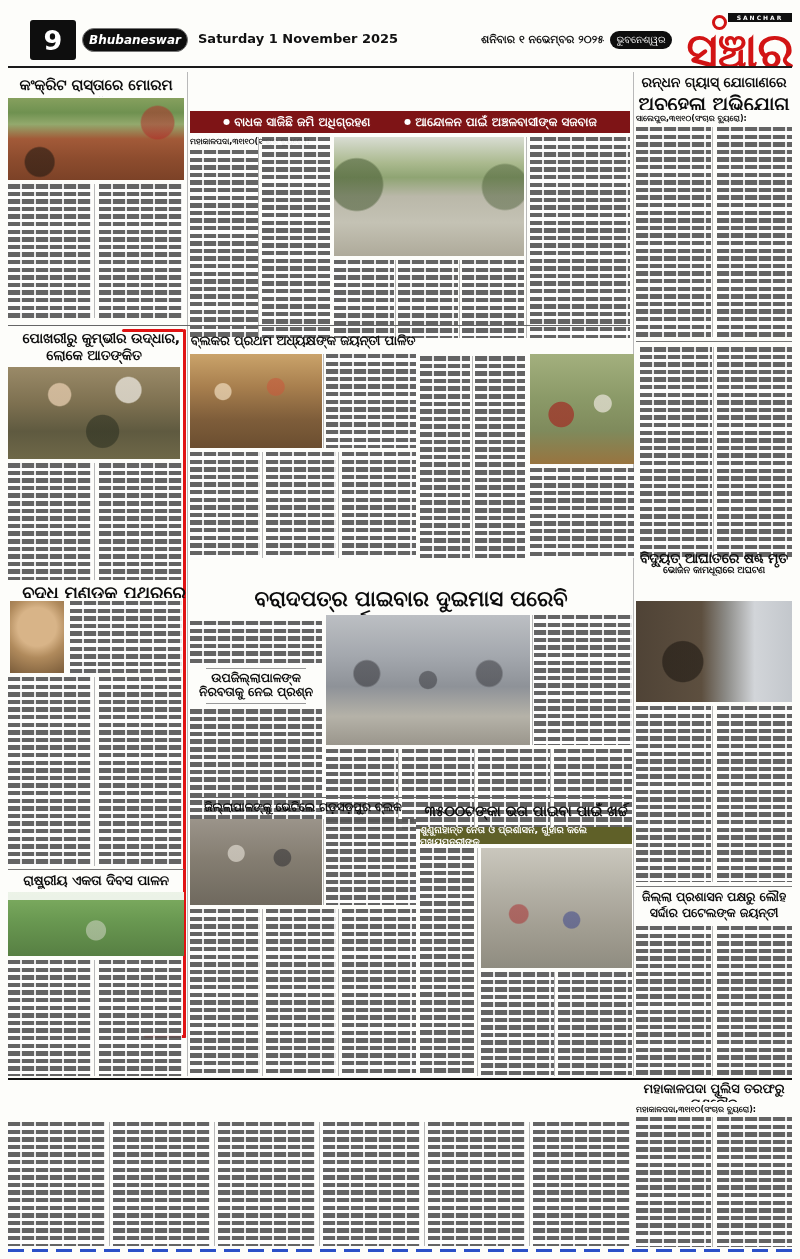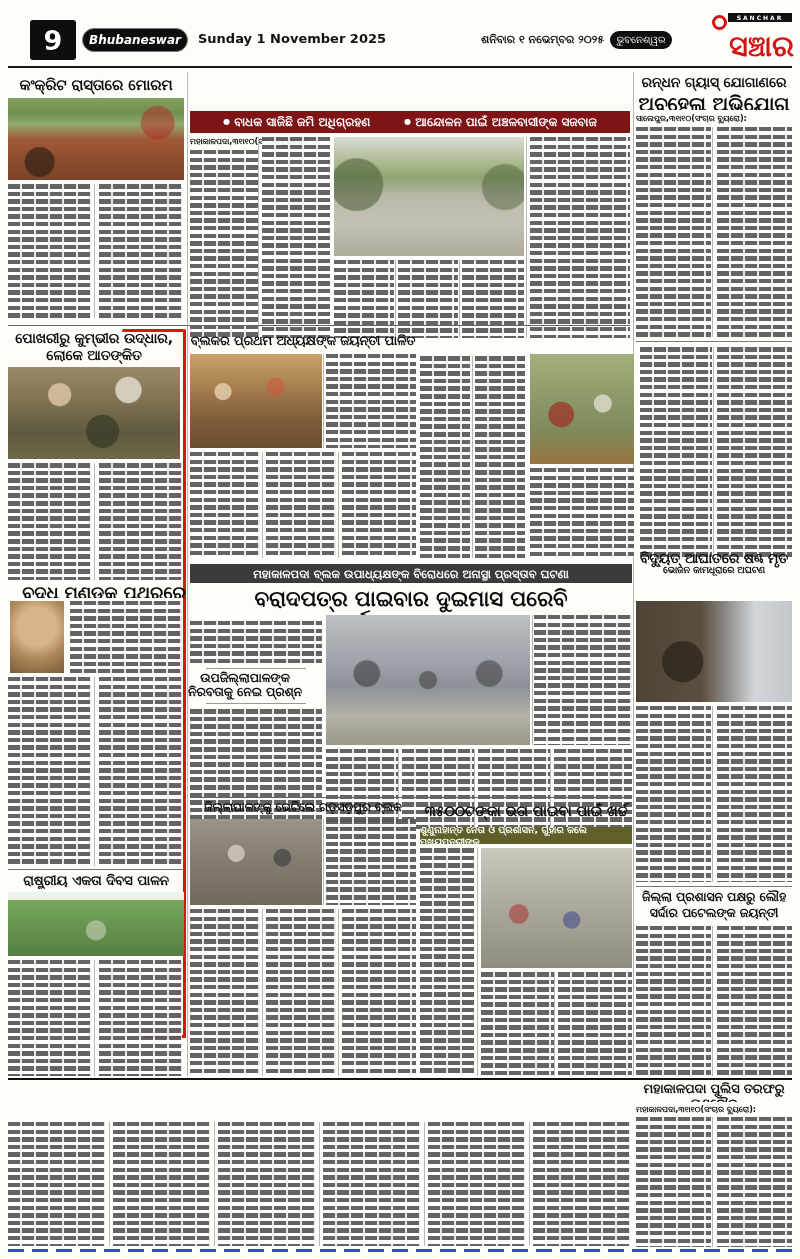--- a/index.html
+++ b/index.html
@@ -68,26 +68,26 @@
   .dash{position:absolute;background:repeating-linear-gradient(to right,#2b50c8 0 16px, transparent 16px 24px);}
 </style>
 </head>
 <body>
 
 <div id="page">
 
   <div class="abs" style="left:30px;top:20px;width:46px;height:40px;background:#0e0e0e;border-radius:3px;
               color:#fff;font-weight:bold;font-size:27px;display:flex;align-items:center;justify-content:center;">9</div>
   <div class="pill" style="left:82px;top:28px;width:104px;height:22px;border:1px solid #777;font-size:12px;font-style:italic;font-weight:bold;">Bhubaneswar</div>
-  <div class="abs" style="left:198px;top:31px;width:230px;height:16px;font-weight:bold;font-size:13px;">Sunday 1 November 2025</div>
+  <div class="abs" style="left:198px;top:31px;width:230px;height:16px;font-weight:bold;font-size:13px;">Saturday 1 November 2025</div>
   <div class="abs" style="left:478px;top:33px;width:126px;height:14px;font-weight:bold;font-size:11px;text-align:right;">ଶନିବାର ୧ ନଭେମ୍ବର ୨୦୨୫</div>
   <div class="pill" style="left:610px;top:31px;width:62px;height:18px;font-size:10px;">ଭୁବନେଶ୍ୱର</div>
   <div class="bar" style="left:728px;top:13px;width:64px;height:9px;background:#101010;font-size:6px;letter-spacing:2px;">SANCHAR</div>
   <div class="abs" style="left:712px;top:15px;width:9px;height:9px;border:3px solid #d21414;border-radius:50%;"></div>
-  <div class="mast" style="left:666px;top:32px;width:128px;height:44px;font-size:29px;">ସଞ୍ଚାର</div>
+  <div class="mast" style="left:666px;top:26px;width:128px;height:44px;font-size:48px;">ସଞ୍ଚାର</div>
   <div class="hrule" style="left:8px;top:66px;width:784px;height:2px;background:#1a1a1a;"></div>
 
   <div class="vr" style="left:187px;top:72px;height:1004px;"></div>
   <div class="vr" style="left:633px;top:72px;height:1004px;"></div>
 
   <div class="hl" style="left:8px;top:77px;width:176px;height:20px;font-size:15px;">କଂକ୍ରିଟ ରାସ୍ତାରେ ମୋରମ ପ୍ୟାଚ</div>
   <div class="photo p-road1" style="left:8px;top:98px;width:176px;height:82px;"></div>
   <div class="txt" style="left:8px;top:184px;width:83px;height:134px;"></div>
   <div class="txt" style="left:99px;top:184px;width:83px;height:134px;"></div>
   <div class="vr" style="left:94px;top:184px;height:134px;"></div>
@@ -121,21 +121,21 @@
   <div class="txt" style="left:636px;top:127px;width:75px;height:210px;"></div>
   <div class="txt" style="left:717px;top:127px;width:75px;height:210px;"></div>
   <div class="vr" style="left:712px;top:127px;height:210px;"></div>
   <div class="hrule" style="left:636px;top:341px;width:156px;height:1px;background:#777;"></div>
   <div class="hrule" style="left:8px;top:325px;width:622px;height:1px;background:#666;"></div>
 
   <div class="redmark" style="left:122px;top:329px;width:62px;height:3px;"></div>
   <div class="redmark" style="left:183px;top:329px;width:3px;height:709px;"></div>
   <div class="redmark" style="left:144px;top:1035px;width:42px;height:3px;"></div>
 
-  <div class="hl" style="left:8px;top:331px;width:172px;height:16px;font-size:14px;">ପୋଖରୀରୁ କୁମ୍ଭୀର ଉଦ୍ଧାର,</div>
+  <div class="hl" style="left:8px;top:331px;width:172px;height:16px;font-size:14px;text-align:right;">ପୋଖରୀରୁ କୁମ୍ଭୀର ଉଦ୍ଧାର,</div>
   <div class="hl" style="left:8px;top:348px;width:172px;height:16px;font-size:14px;">ଲୋକେ ଆତଙ୍କିତ</div>
   <div class="photo p-croc" style="left:8px;top:367px;width:172px;height:92px;"></div>
   <div class="txt" style="left:8px;top:463px;width:83px;height:117px;"></div>
   <div class="txt" style="left:99px;top:463px;width:83px;height:117px;"></div>
   <div class="vr" style="left:94px;top:463px;height:117px;"></div>
   <div class="hl" style="left:16px;top:583px;width:176px;height:15px;font-size:18px;">ବୃଦ୍ଧ ମୁଣ୍ଡକୁ ପଥରରେ ଛେଚିଲେ</div>
   <div class="photo p-oldman" style="left:10px;top:601px;width:54px;height:72px;"></div>
   <div class="txt" style="left:70px;top:601px;width:112px;height:72px;"></div>
   <div class="txt" style="left:8px;top:677px;width:83px;height:189px;"></div>
   <div class="txt" style="left:99px;top:677px;width:83px;height:189px;"></div>
@@ -160,25 +160,24 @@
 
   <div class="txt" style="left:420px;top:356px;width:50px;height:202px;"></div>
   <div class="txt" style="left:475px;top:356px;width:50px;height:202px;"></div>
   <div class="vr" style="left:472px;top:356px;height:202px;"></div>
   <div class="photo p-attack" style="left:530px;top:354px;width:104px;height:110px;"></div>
   <div class="txt" style="left:530px;top:468px;width:104px;height:90px;"></div>
   <div class="txt" style="left:640px;top:347px;width:72px;height:211px;"></div>
   <div class="txt" style="left:717px;top:347px;width:75px;height:211px;"></div>
   <div class="vr" style="left:713px;top:347px;height:211px;"></div>
 
-  <div class="bar" style="left:190px;top:564px;width:442px;height:19px;background:#3b3b3b;font-size:11.5px;">ମହାକାଳପଦା ବ୍ଲକ ଉପାଧ୍ୟକ୍ଷଙ୍କ ବିରୋଧରେ ଅନାସ୍ଥା ପ୍ରସ୍ତାବ ଘଟଣା</div>
   <div class="hl" style="left:190px;top:587px;width:442px;height:28px;font-size:21.5px;">ବରାଦପତ୍ର ପାଇବାର ଦୁଇମାସ ପରେବି କାର୍ଯ୍ୟାନୁଷ୍ଠାନ ଶୂନ</div>
   <div class="txt" style="left:190px;top:621px;width:132px;height:44px;"></div>
   <div class="hrule" style="left:206px;top:668px;width:100px;height:1px;background:#999;"></div>
-  <div class="hl" style="left:179px;top:671px;width:132px;height:30px;font-size:12.5px;">ଉପଜିଲ୍ଲାପାଳଙ୍କ ନିରବତାକୁ ନେଇ ପ୍ରଶ୍ନ</div>
+  <div class="hl" style="left:190px;top:671px;width:132px;height:30px;font-size:12.5px;">ଉପଜିଲ୍ଲାପାଳଙ୍କ ନିରବତାକୁ ନେଇ ପ୍ରଶ୍ନ</div>
   <div class="hrule" style="left:206px;top:703px;width:100px;height:1px;background:#999;"></div>
   <div class="txt" style="left:190px;top:709px;width:132px;height:121px;"></div>
   <div class="photo p-meeting" style="left:326px;top:615px;width:204px;height:130px;"></div>
   <div class="vr" style="left:532px;top:615px;height:130px;"></div>
   <div class="txt" style="left:534px;top:615px;width:98px;height:130px;"></div>
   <div class="txt" style="left:326px;top:749px;width:72px;height:81px;"></div>
   <div class="txt" style="left:402px;top:749px;width:72px;height:81px;"></div>
   <div class="txt" style="left:478px;top:749px;width:72px;height:81px;"></div>
   <div class="txt" style="left:554px;top:749px;width:78px;height:81px;"></div>
   <div class="vr" style="left:398px;top:749px;height:81px;"></div>

